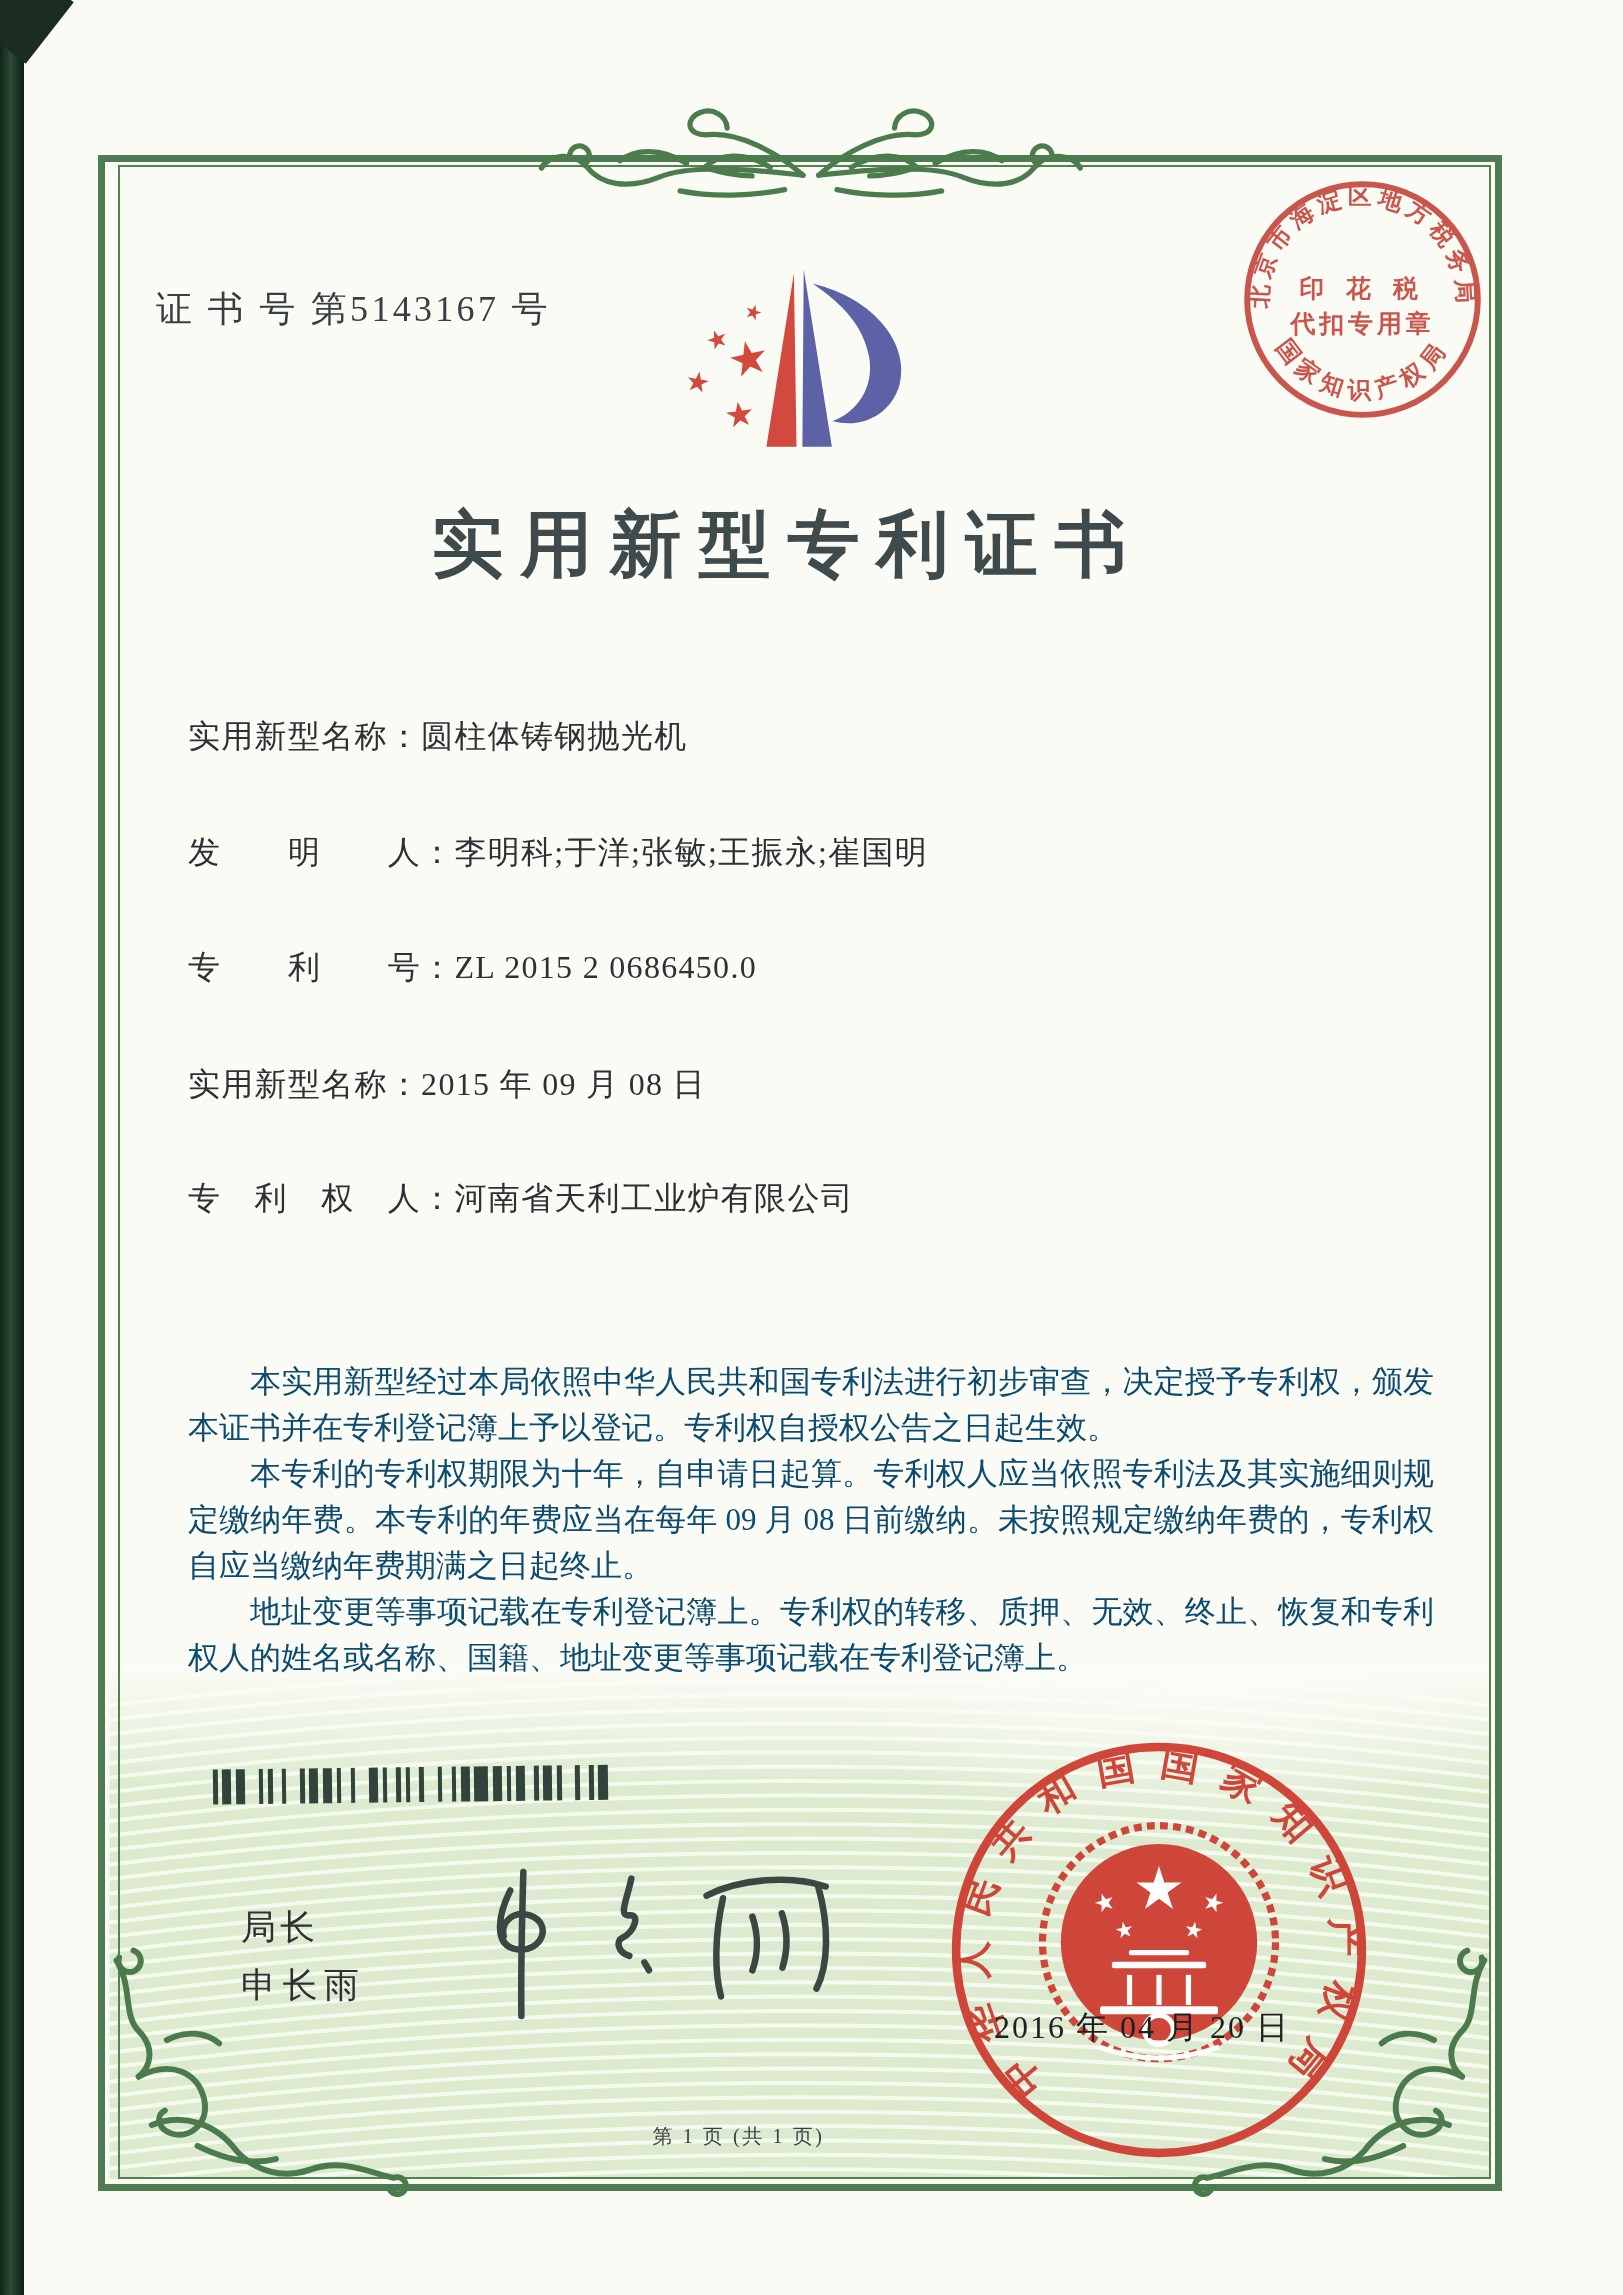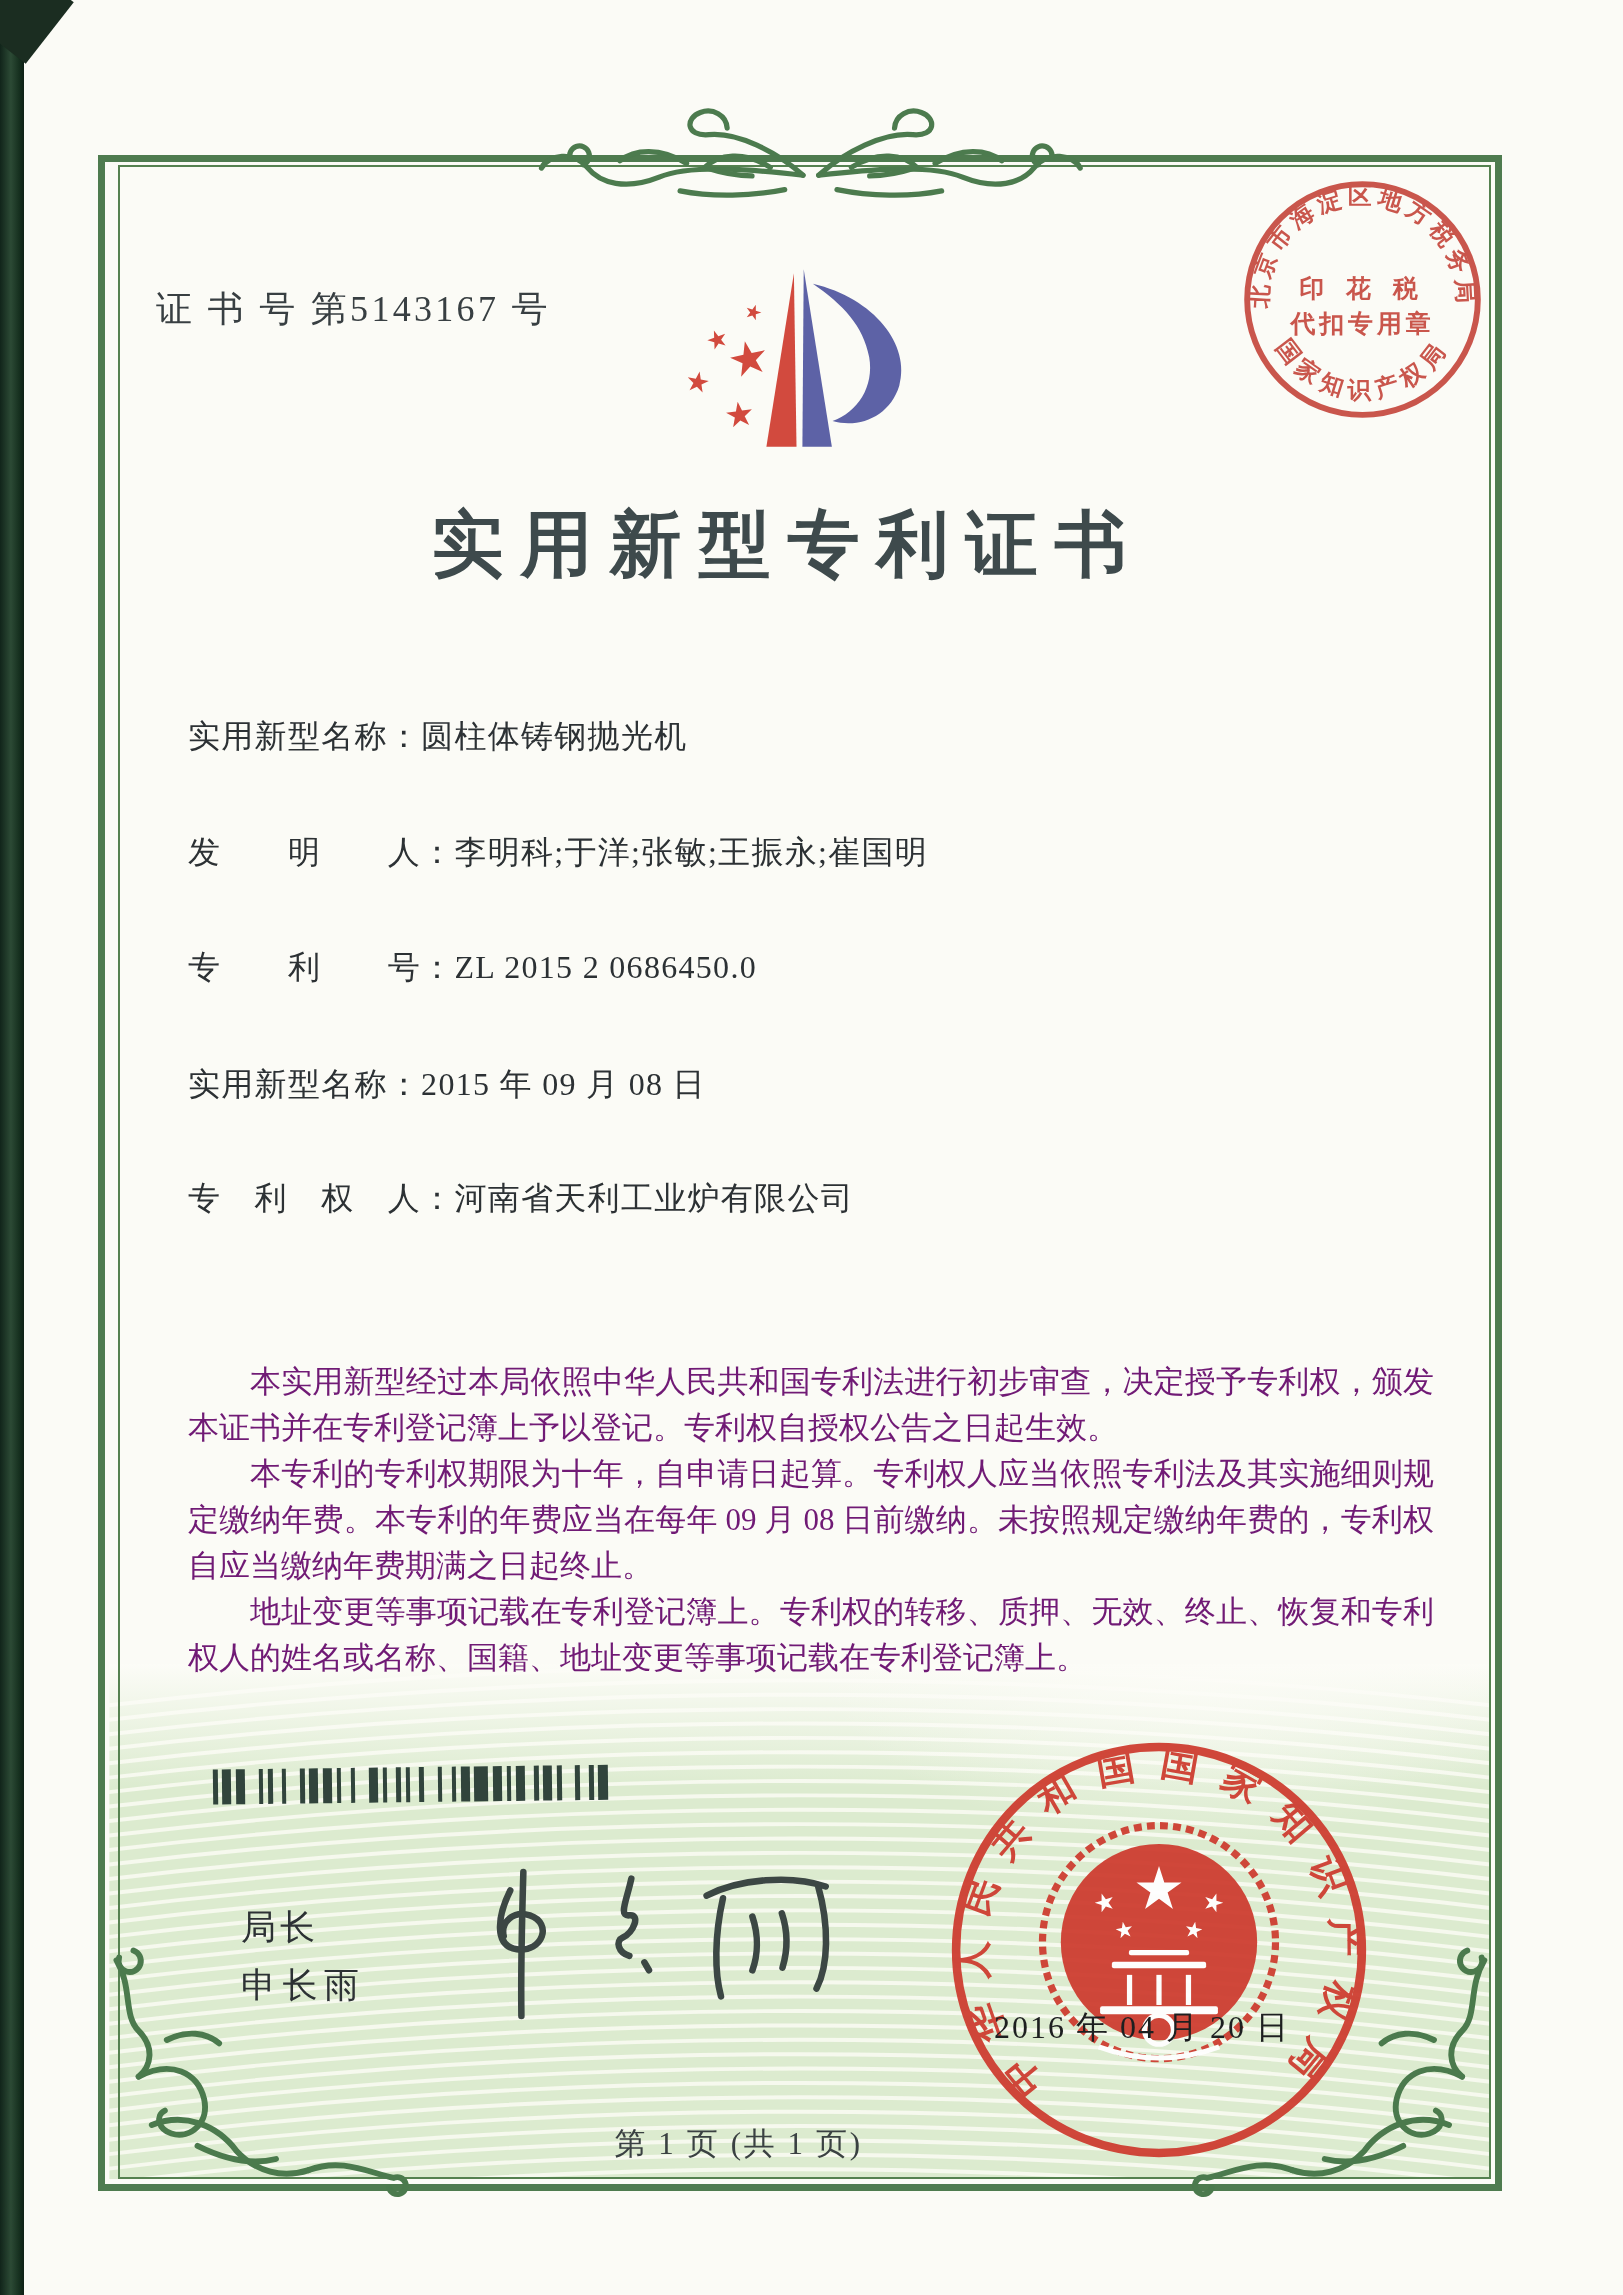--- a/index.html
+++ b/index.html
@@ -37,37 +37,37 @@
   .logo{position:absolute;left:644px;top:247px;}
   .tax-stamp{position:absolute;left:1238px;top:175px;opacity:.93;}
 
   .title{position:absolute;left:382px;top:497px;width:811px;text-align:center;
     font-size:72px;letter-spacing:17px;font-weight:600;color:#3e4a4c;white-space:nowrap;}
 
   .field{position:absolute;left:188px;font-size:32px;color:#2c3134;letter-spacing:1.3px;white-space:nowrap;}
   .f0{top:715px}.f1{top:831px}.f2{top:946px}.f3{top:1063px}.f4{top:1177px}.f5{top:1292px}
 
   .body-text{position:absolute;left:188px;top:1359px;width:1246px;
-    font-size:31px;line-height:46px;color:#701a75;text-align:justify;}
+    font-size:31px;line-height:46px;color:#0c4a6e;text-align:justify;}
   .body-text p{margin:0;text-indent:2em;}
 
   .barcode{position:absolute;left:213px;top:1767px;width:424px;height:35px;
     display:flex;align-items:stretch;transform:rotate(-0.7deg);}
   .barcode i{display:block;height:100%;}
   .barcode i.b{background:#31443c;}
 
   .signer-title{position:absolute;left:241px;top:1904px;font-size:35px;color:#2c3134;letter-spacing:3.9px;}
   .signer-name{position:absolute;left:241px;top:1962px;font-size:35px;color:#2c3134;letter-spacing:6.5px;}
   .signature{position:absolute;left:471px;top:1851px;}
 
   .seal{position:absolute;left:943px;top:1734px;opacity:.95;}
   .seal-date{position:absolute;left:994px;top:2006px;font-size:32px;color:#1d1f20;letter-spacing:2px;white-space:nowrap;}
 
   .footer{position:absolute;left:536px;top:2123px;width:405px;text-align:center;
-    font-size:31px;letter-spacing:2.6px;color:#3a4142;}
+    font-size:20px;letter-spacing:2.6px;color:#3a4142;}
 </style>
 </head>
 <body>
 
 <div class="page">
 
   <div class="scan-strip"></div>
   <div class="scan-corner"></div>
 
   <div class="guilloche">

